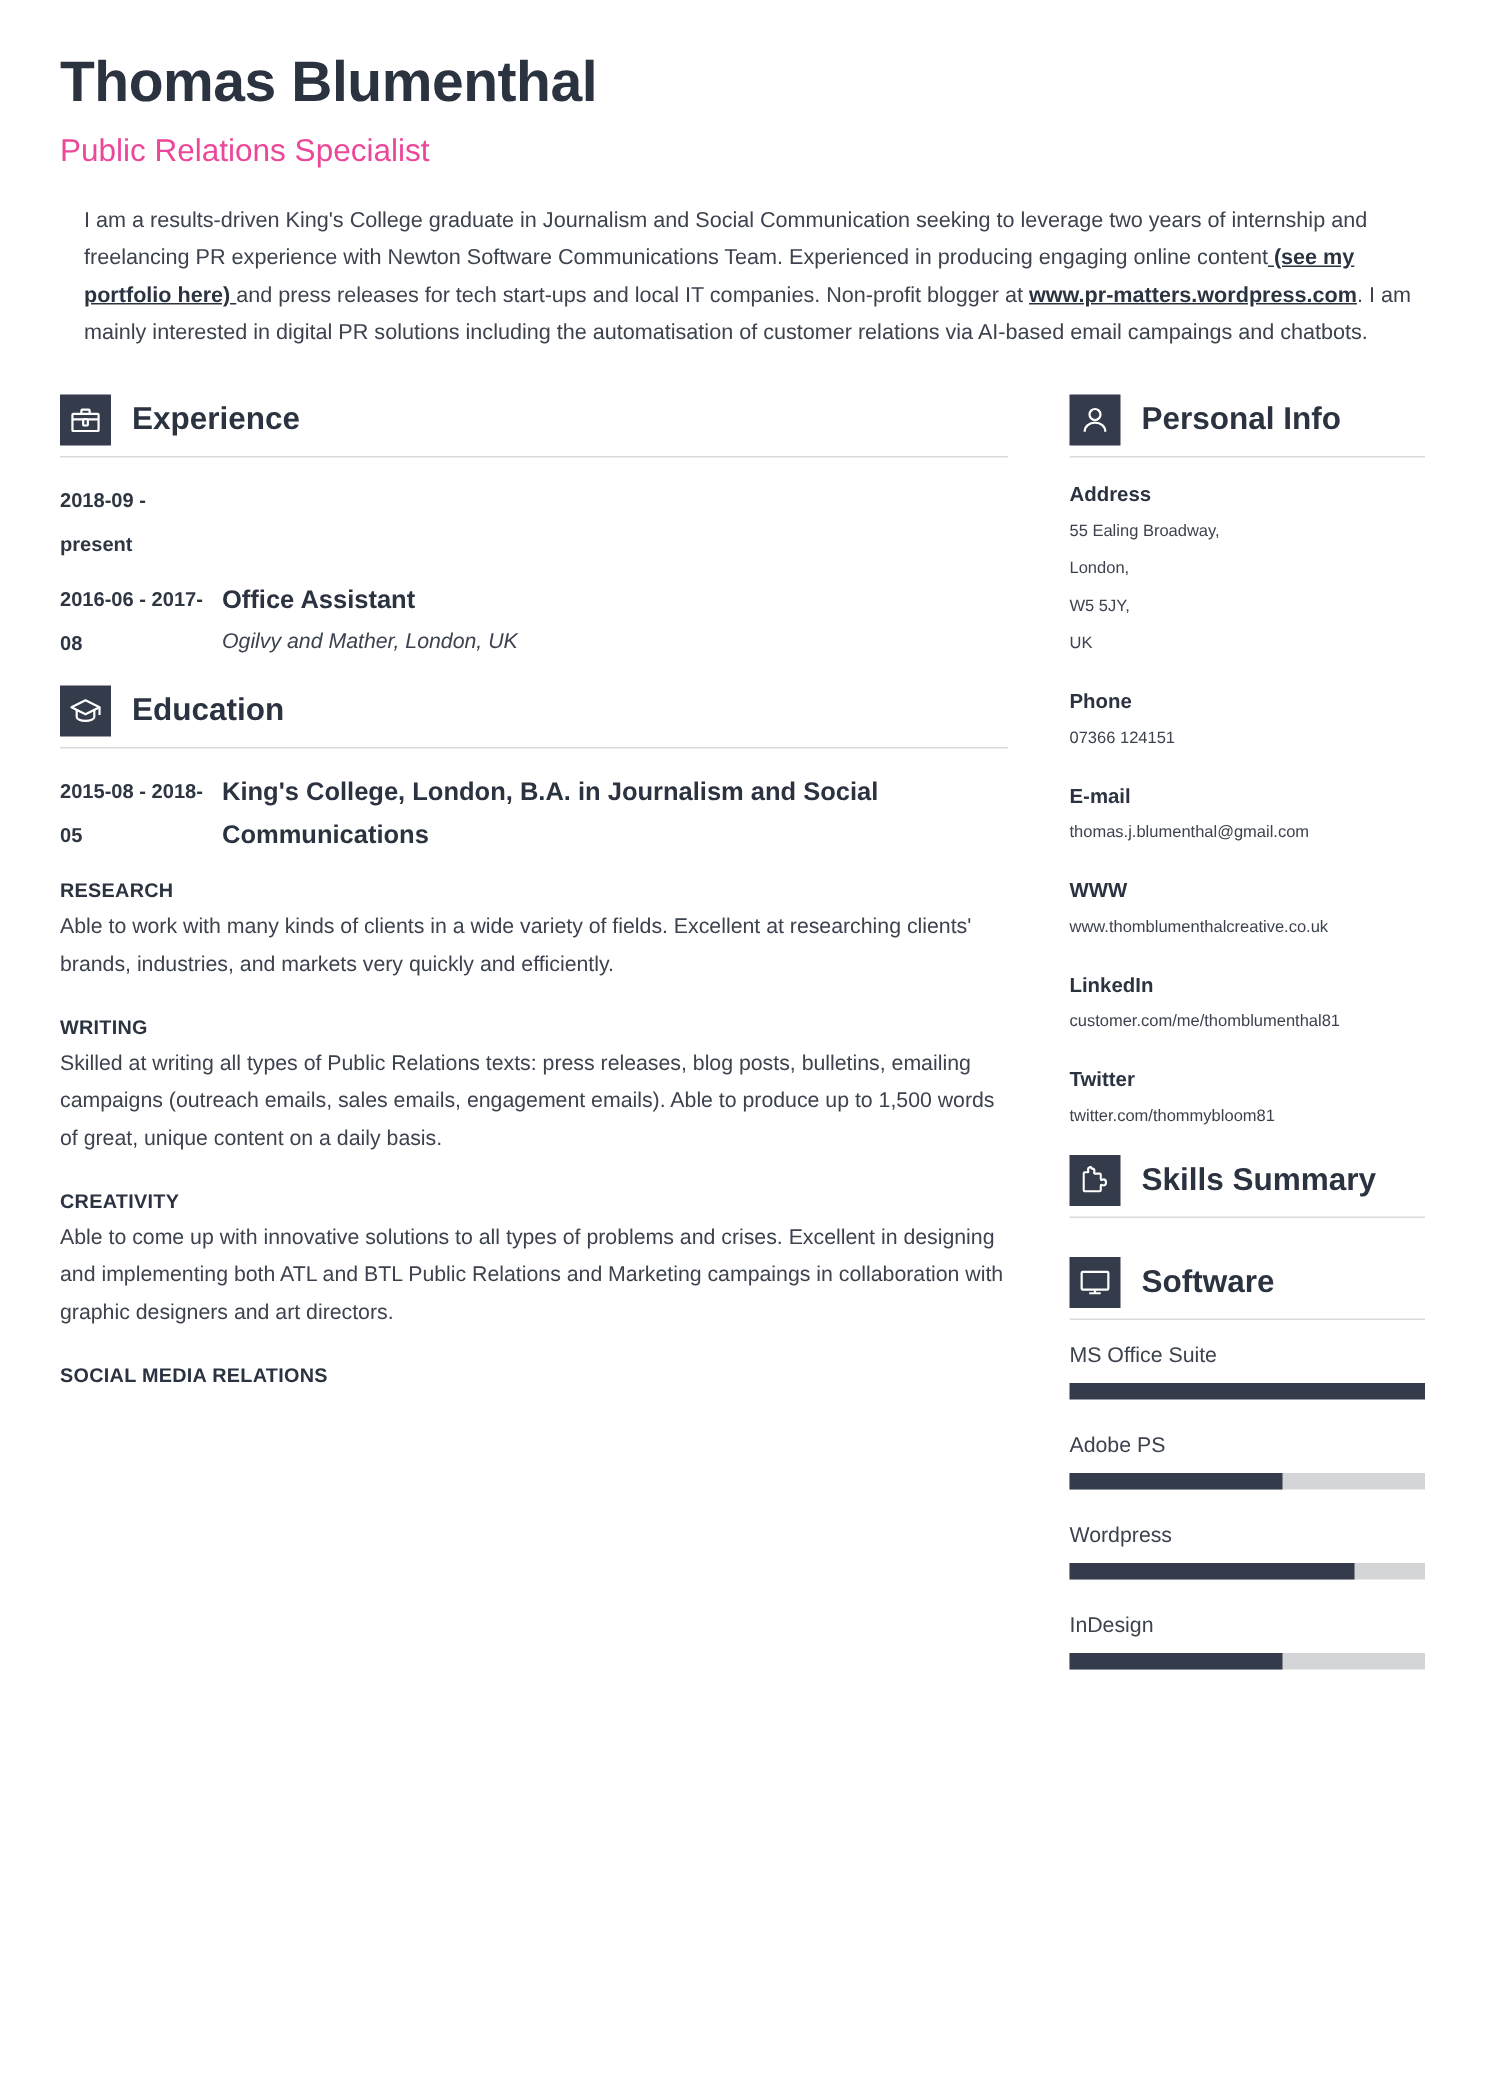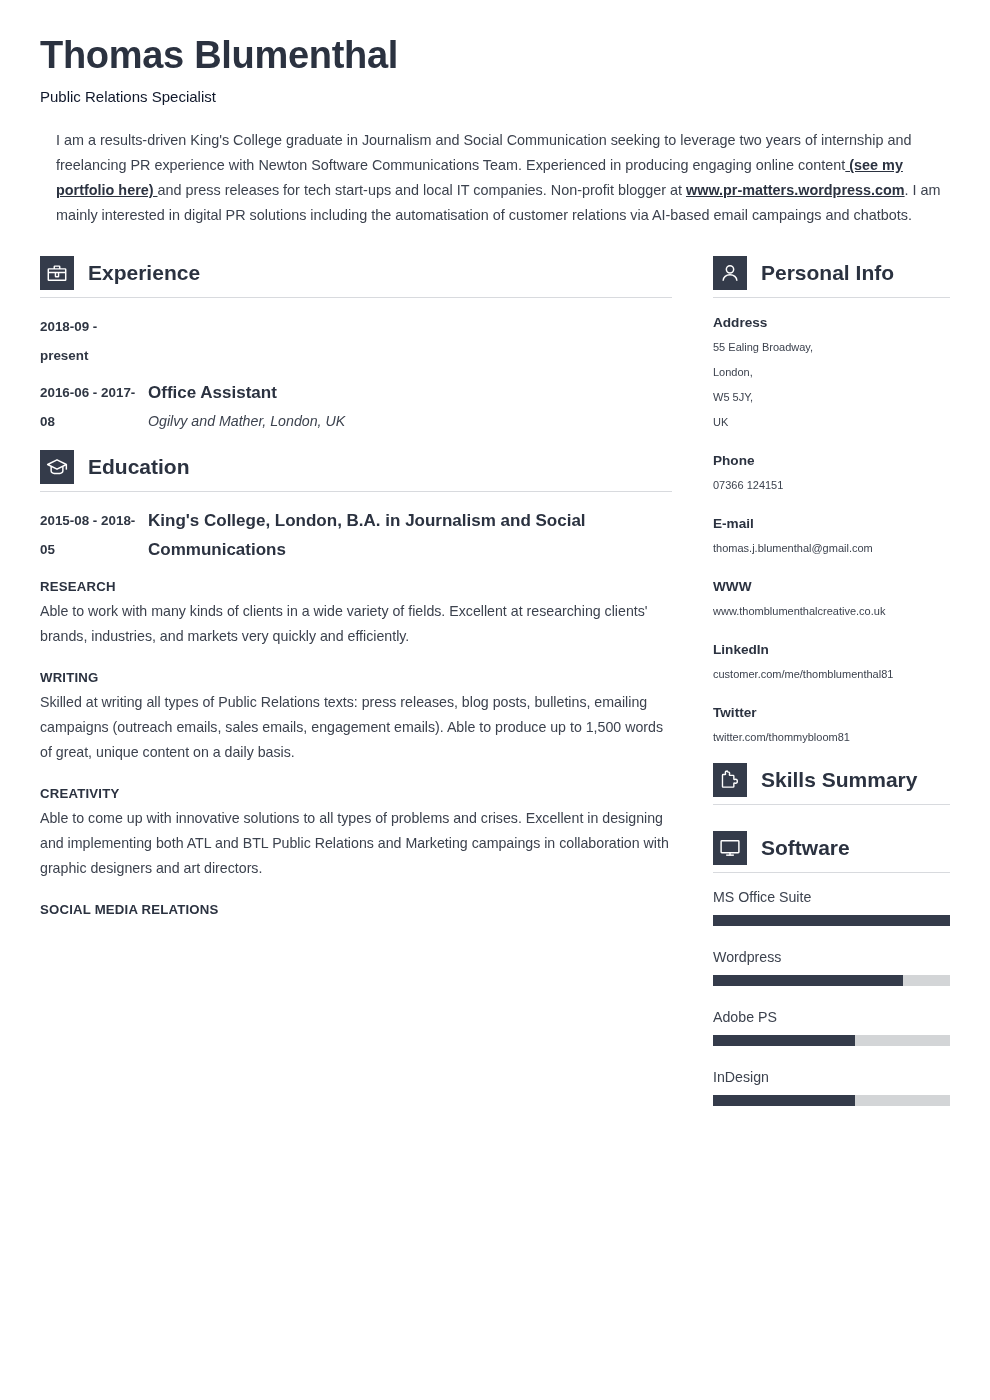--- a/index.html
+++ b/index.html
@@ -19,23 +19,23 @@
   .header { padding: 34px 40px 0 40px; }
   .name {
     font-size: 38px;
     font-weight: bold;
     color: #2b3240;
     letter-spacing: -0.3px;
     line-height: 1.15;
     margin: 0 0 10px 0;
   }
   .job-title {
-    font-size: 15px;
+    font-size: 21px;
     font-weight: normal;
-    color: #0f172a;
+    color: #ec4899;
     margin: 0 0 22px 0;
     line-height: 1.2;
   }
   .summary {
     font-size: 14.4px;
     line-height: 25px;
     color: #3c424e;
     width: 893px;
     margin: 16px;
     text-align: left;
@@ -316,29 +316,29 @@
         </div>
         <hr class="sec-rule tight">
 
         <div class="sw-item">
           <div class="sw-label">MS Office Suite</div>
           <div class="sw-track">
             <div class="sw-fill" style="width: 100%;"></div>
           </div>
         </div>
         <div class="sw-item">
+          <div class="sw-label">Adobe PS</div>
+          <div class="sw-track">
+            <div class="sw-fill" style="width: 60%;"></div>
+          </div>
+        </div>
+        <div class="sw-item">
           <div class="sw-label">Wordpress</div>
           <div class="sw-track">
             <div class="sw-fill" style="width: 80%;"></div>
-          </div>
-        </div>
-        <div class="sw-item">
-          <div class="sw-label">Adobe PS</div>
-          <div class="sw-track">
-            <div class="sw-fill" style="width: 60%;"></div>
           </div>
         </div>
         <div class="sw-item">
           <div class="sw-label">InDesign</div>
           <div class="sw-track">
             <div class="sw-fill" style="width: 60%;"></div>
           </div>
         </div>
       </div>
 

